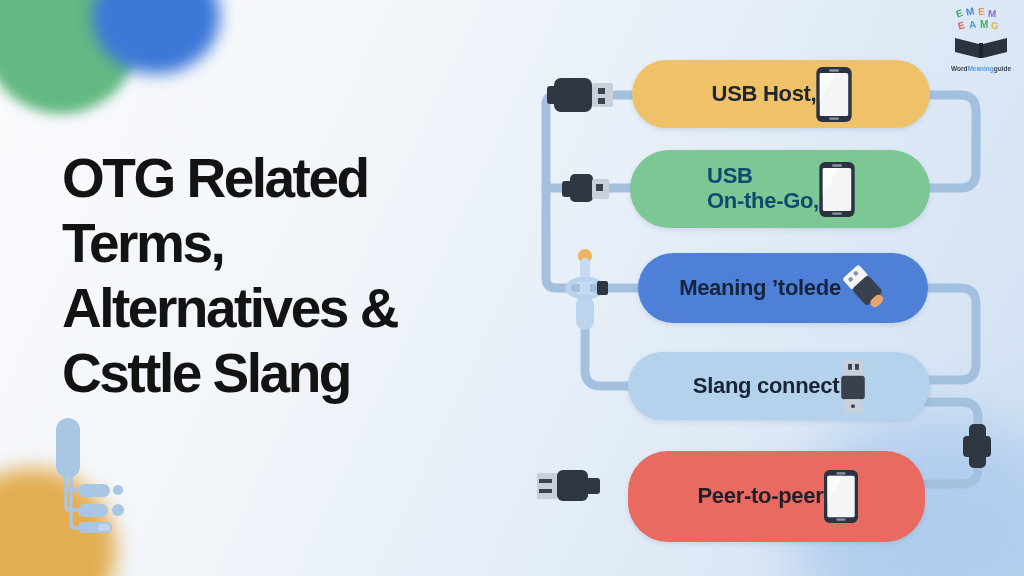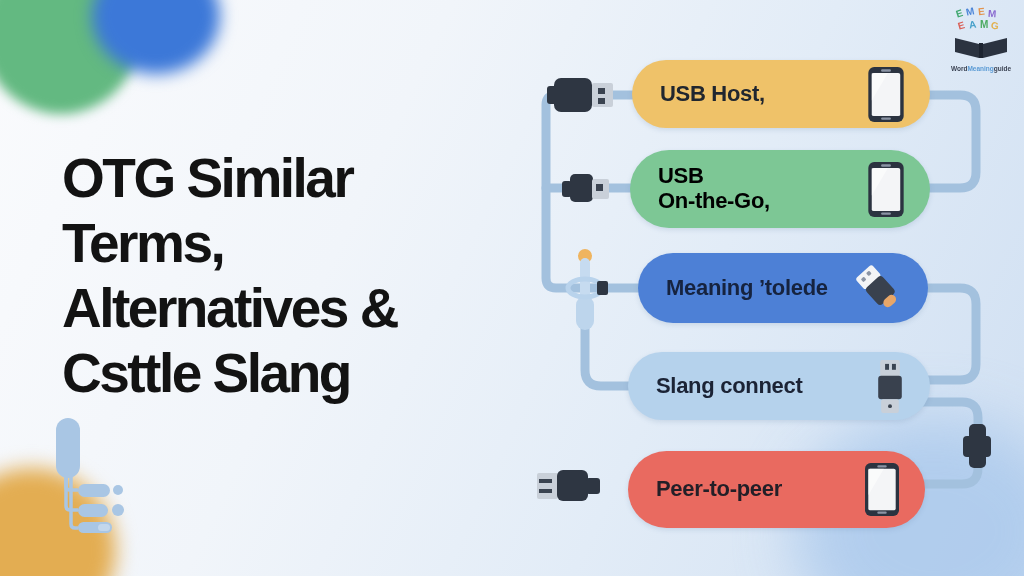--- a/index.html
+++ b/index.html
@@ -8,28 +8,28 @@
          background:linear-gradient(115deg,#fafbfd 0%,#f1f5fa 35%,#e2ecf7 65%,#cfdff2 100%);}
   .blob{position:absolute;border-radius:50%;}
   .blob-green{left:-18px;top:-48px;width:158px;height:162px;background:#63b981;filter:blur(6px);}
   .blob-blue{left:92px;top:-42px;width:128px;height:116px;background:#3c78d8;filter:blur(8px);}
   .blob-yellow{left:-52px;top:468px;width:168px;height:165px;background:#e3ad52;filter:blur(10px);}
   .blob-br{right:-50px;bottom:-70px;width:280px;height:230px;background:#a9c8ec;filter:blur(30px);opacity:.8;}
   .title{position:absolute;left:62px;top:146px;z-index:3;color:#131313;font-weight:800;
          font-size:55px;line-height:65px;letter-spacing:-2.5px;}
   .cables{position:absolute;left:0;top:0;z-index:1;}
   .pill{position:absolute;z-index:2;border-radius:40px;display:flex;align-items:center;
-        justify-content:space-between;padding:0 26px 0 28px;box-sizing:border-box;
+        justify-content:center;padding:0 26px 0 28px;box-sizing:border-box;
         box-shadow:0 2px 5px rgba(90,120,160,.18);}
   .pill-label{font-size:22px;font-weight:bold;letter-spacing:-.3px;line-height:1.12;}
   .pill-1{left:632px;top:60px;width:298px;height:68px;}
   .pill-2{left:630px;top:150px;width:300px;height:78px;}
   .pill-3{left:638px;top:253px;width:290px;height:70px;}
   .pill-4{left:628px;top:352px;width:302px;height:68px;}
-  .pill-5{left:628px;top:451px;width:297px;height:77px;}
+  .pill-5{left:628px;top:451px;width:297px;height:91px;}
   .logo{position:absolute;left:938px;top:6px;width:86px;z-index:3;text-align:center;}
   .logo-letters{position:relative;height:32px;}
   .logo-letters span{position:absolute;font-weight:bold;font-size:10px;}
   .logo-letters span:nth-child(1){left:18px;top:2px;transform:rotate(-18deg);}
   .logo-letters span:nth-child(2){left:28px;top:0px;transform:rotate(-12deg);}
   .logo-letters span:nth-child(3){left:40px;top:0px;transform:rotate(-6deg);}
   .logo-letters span:nth-child(4){left:50px;top:2px;transform:rotate(4deg);}
   .logo-letters span:nth-child(5){left:20px;top:14px;transform:rotate(-16deg);}
   .logo-letters span:nth-child(6){left:31px;top:13px;transform:rotate(-8deg);}
   .logo-letters span:nth-child(7){left:42px;top:13px;transform:rotate(0deg);}
@@ -89,42 +89,42 @@
       <rect x="586" y="478" width="14" height="16" rx="3" fill="#2e3642"></rect>
     </g>
 
     <g>
       <rect x="969" y="424" width="17" height="44" rx="5" fill="#2e3642"></rect>
       <rect x="963" y="436" width="28" height="21" rx="4" fill="#2e3642"></rect>
     </g>
   </svg>
 
   <div class="title">
-    <div>OTG Similar</div>
+    <div>OTG Related</div>
     <div>Terms,</div>
     <div>Alternatives &amp;</div>
     <div>Csttle Slang</div>
   </div>
 
   <div class="pill pill-1" style="background: rgb(239, 194, 105);">
     <div class="pill-label" style="color: rgb(32, 38, 47);">
       <div>USB Host,</div>
       <div></div>
     </div>
     <svg width="36" height="55" viewBox="0 0 36 56">
       <rect x="0" y="0" width="36" height="56" rx="6" fill="#2b3340"></rect>
       <rect x="3.5" y="6" width="29" height="44" rx="2" fill="#f4f5f7"></rect>
       <polygon points="3.5,6 20,6 3.5,34" fill="#ffffff" opacity="0.55"></polygon>
       <rect x="13" y="2.4" width="10" height="2.4" rx="1.2" fill="#8b94a4"></rect>
       <rect x="13" y="51.3" width="10" height="2.4" rx="1.2" fill="#8b94a4"></rect>
     </svg>
   </div>
 
   <div class="pill pill-2" style="background: rgb(125, 199, 149);">
-    <div class="pill-label" style="color: #000000;">
+    <div class="pill-label" style="color: #0c4a6e;">
       <div>USB</div>
       <div>On-the-Go,</div>
     </div>
     <svg width="36" height="55" viewBox="0 0 36 56">
       <rect x="0" y="0" width="36" height="56" rx="6" fill="#2b3340"></rect>
       <rect x="3.5" y="6" width="29" height="44" rx="2" fill="#f4f5f7"></rect>
       <polygon points="3.5,6 20,6 3.5,34" fill="#ffffff" opacity="0.55"></polygon>
       <rect x="13" y="2.4" width="10" height="2.4" rx="1.2" fill="#8b94a4"></rect>
       <rect x="13" y="51.3" width="10" height="2.4" rx="1.2" fill="#8b94a4"></rect>
     </svg>

